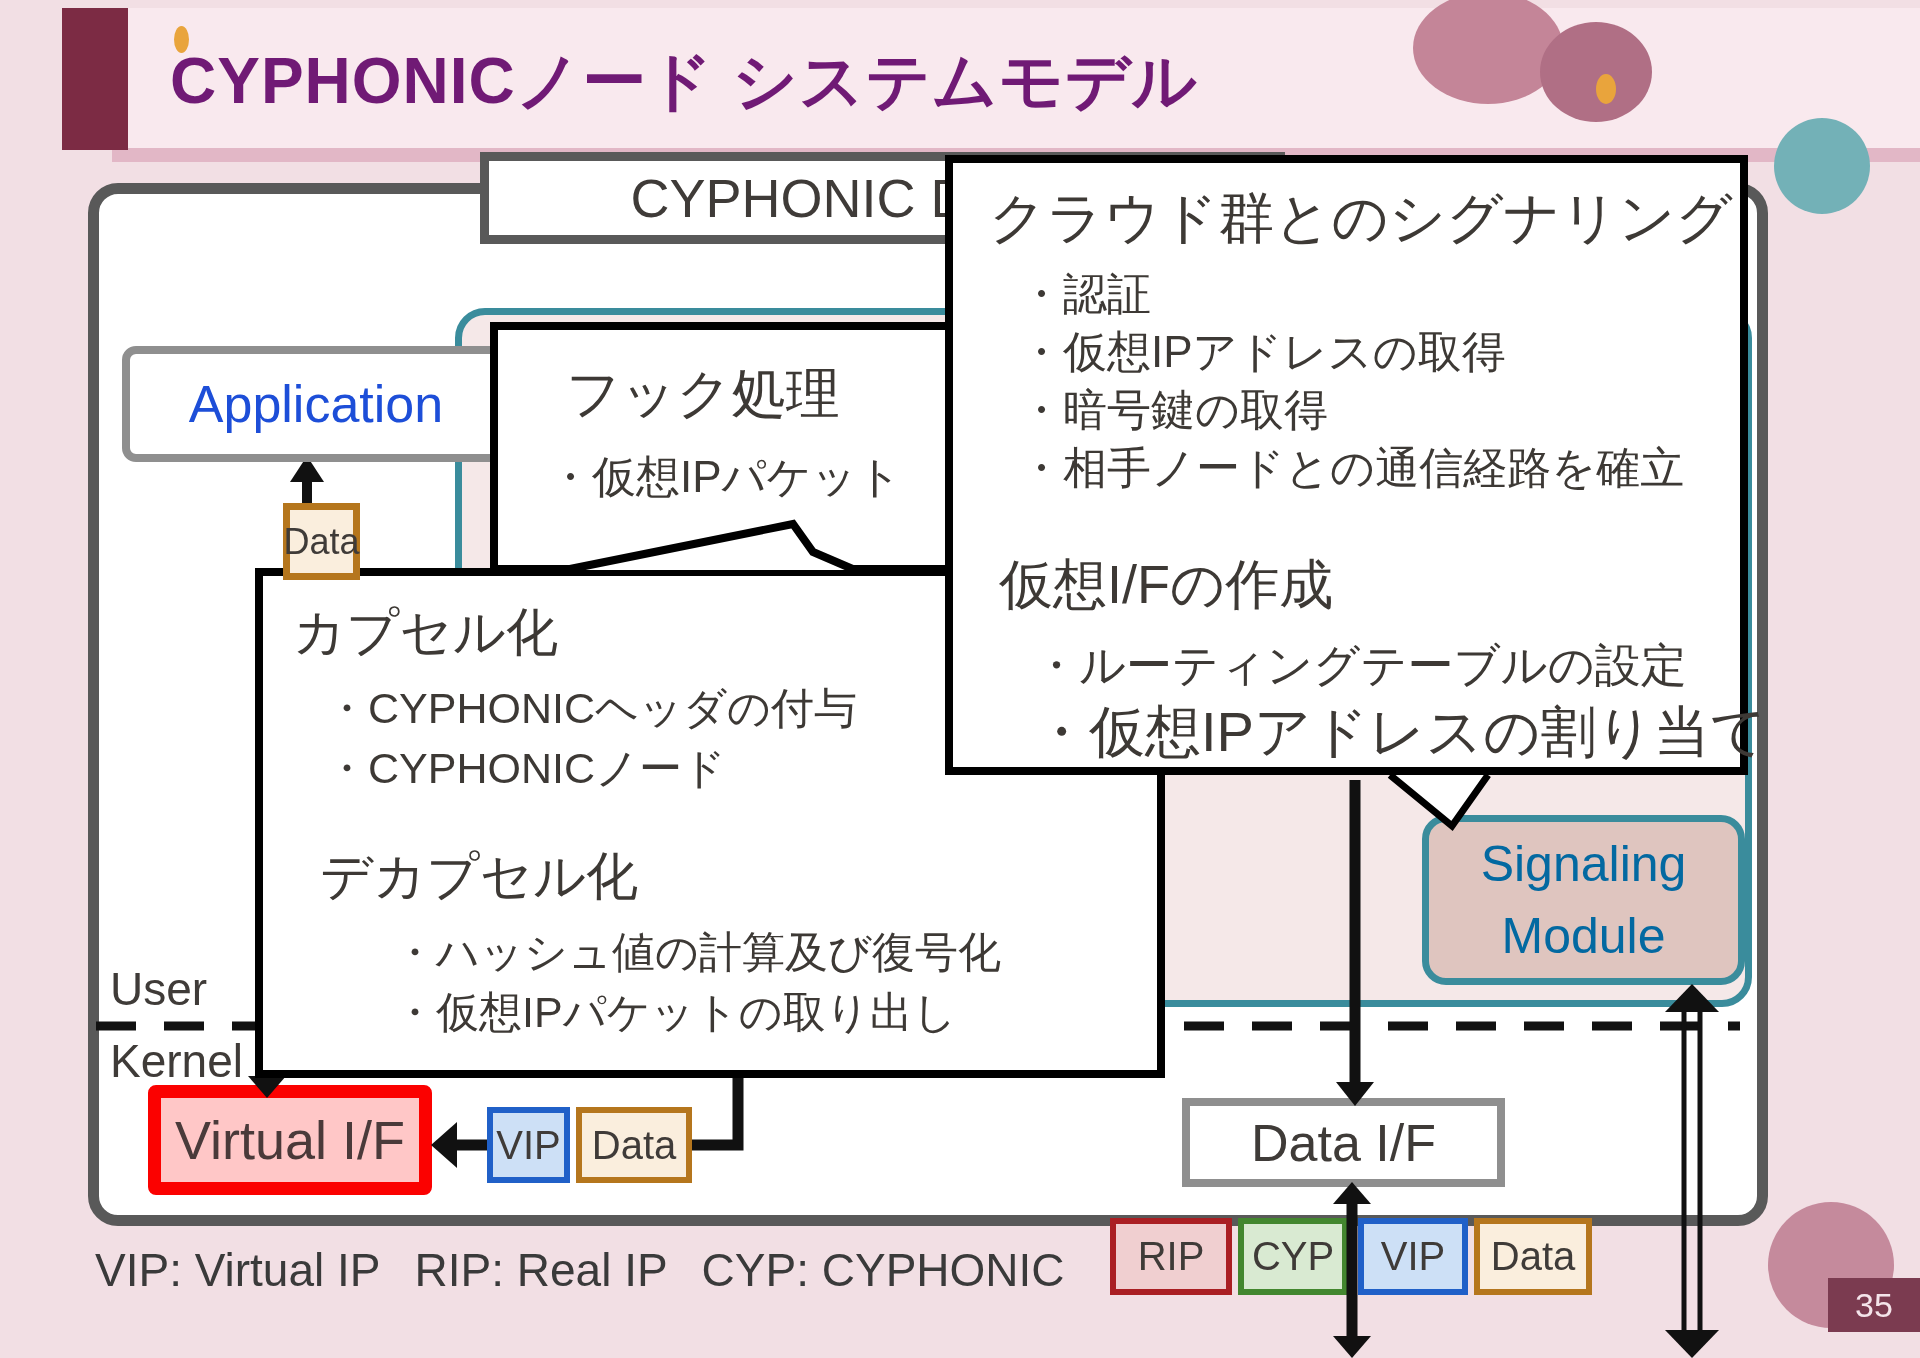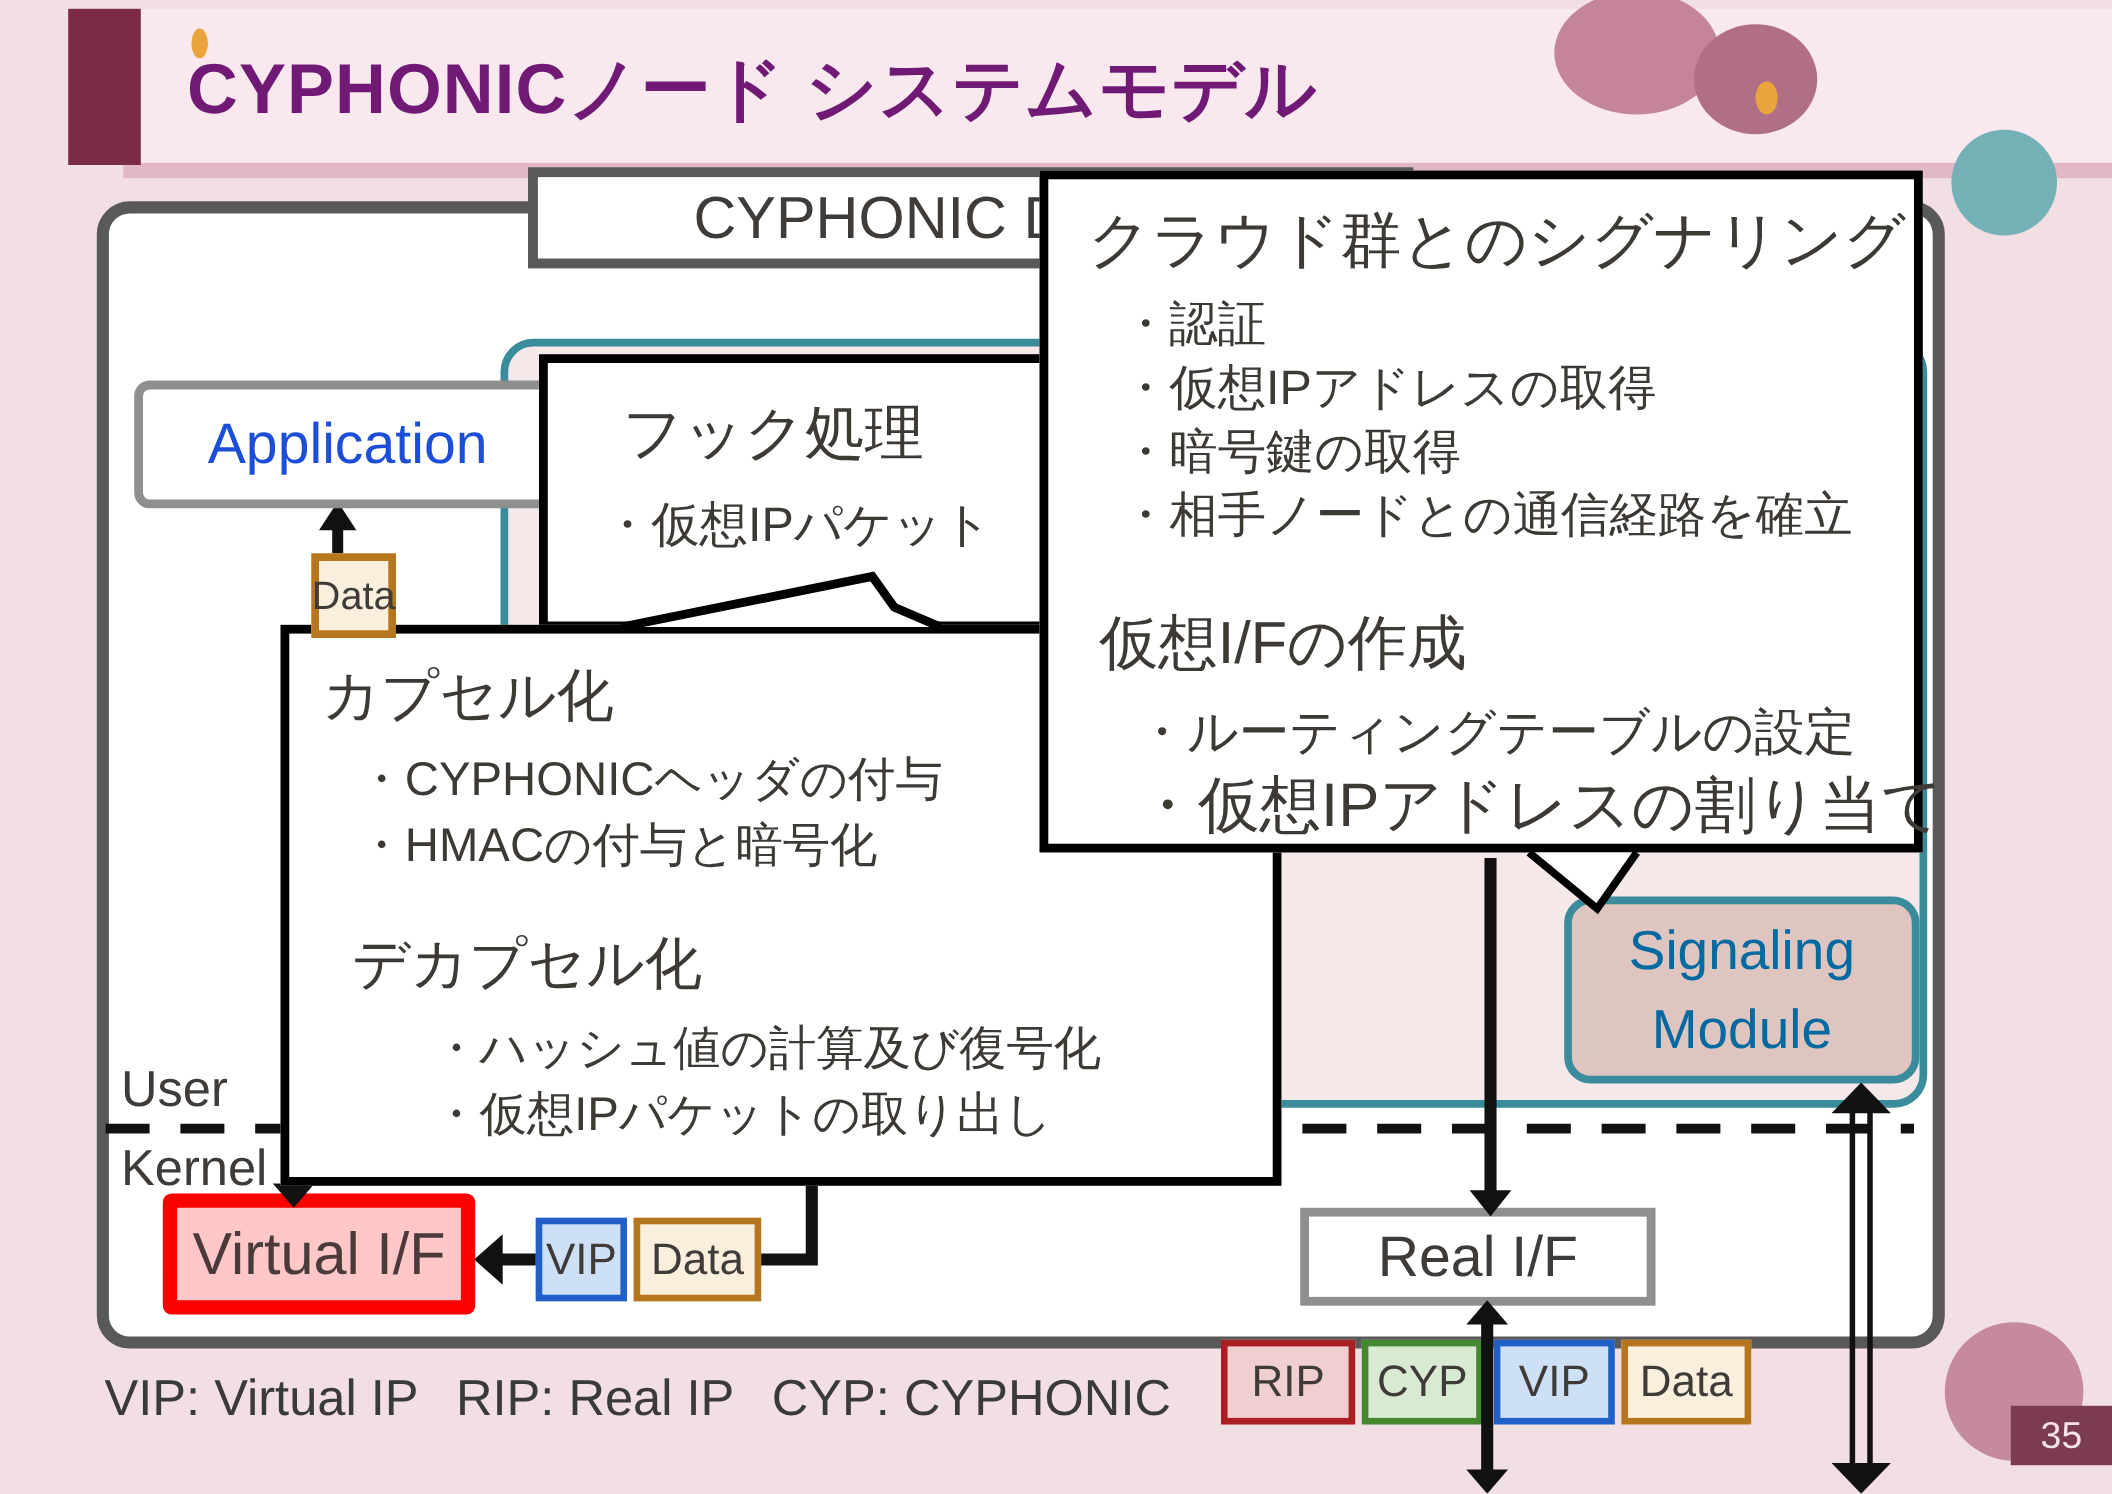--- a/index.html
+++ b/index.html
@@ -112,21 +112,21 @@
   <div class="abs" id="slide-title">CYPHONICノード システムモデル</div>
   <div class="abs deco" id="title-orange-dot"></div>
   <div class="abs" id="page-box">35</div>
 
   <div class="abs" id="outer-container"></div>
   <div class="abs" id="daemon-area"></div>
   <div class="abs" id="signaling-module">
     <span>Signaling</span>
     <span>Module</span>
   </div>
-  <div class="abs" id="real-if">Real I/F</div>
+  <div class="abs" id="real-if">Data I/F</div>
   <div class="abs" id="virtual-if">Virtual I/F</div>
   <div class="abs" id="user-label">User</div>
   <div class="abs" id="kernel-label">Kernel</div>
 
   <div class="abs pkt" id="pkt-vip">VIP</div>
   <div class="abs pkt" id="pkt-data">Data</div>
   <div class="abs pkt" id="pkt-rip">RIP</div>
   <div class="abs pkt" id="pkt-cyp">CYP</div>
   <div class="abs pkt" id="pkt-vip2">VIP</div>
   <div class="abs pkt" id="pkt-data2">Data</div>
@@ -163,21 +163,21 @@
   <div class="abs" id="data-small">Data</div>
 
   <div class="abs callout" id="hook-callout">
     <div class="abs" id="hook-title">フック処理</div>
     <div class="abs" id="hook-bullet">・仮想IPパケット</div>
   </div>
 
   <div class="abs callout" id="capsule-callout">
     <div class="abs" id="encap-title">カプセル化</div>
     <div class="abs" id="encap-b0">・CYPHONICヘッダの付与</div>
-    <div class="abs" id="encap-b1">・HMACの付与と暗号化</div>
+    <div class="abs" id="encap-b1">・CYPHONICノード</div>
     <div class="abs" id="decap-title">デカプセル化</div>
     <div class="abs" id="decap-b0">・ハッシュ値の計算及び復号化</div>
     <div class="abs" id="decap-b1">・仮想IPパケットの取り出し</div>
   </div>
   <svg id="capsule-tail-svg" class="overlay" width="1920" height="1358" viewBox="0 0 1920 1358">
     <path d="M565,570 L793,524 L813,552 L855,570" fill="#fff" stroke="#000" stroke-width="8"></path>
   </svg>
 
   <div class="abs callout" id="signaling-callout">
     <div class="abs" id="sig-title">クラウド群とのシグナリング</div>

